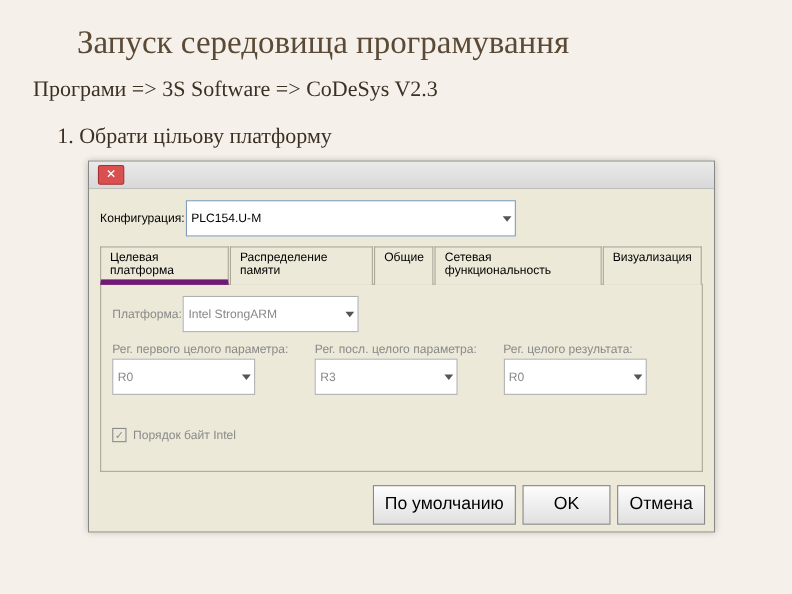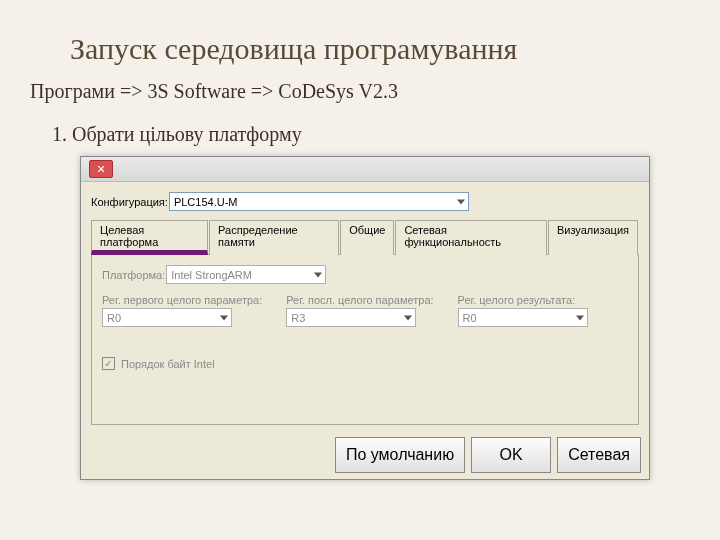--- a/index.html
+++ b/index.html
@@ -6,21 +6,21 @@
   body {
     width: 720px; height: 540px;
     background: #f5f1ea;
     font-family: Georgia, "Times New Roman", serif;
     color: #403528;
     overflow: hidden;
   }
   .slide { padding: 18px 30px 20px 30px; }
   h1 {
     font-size: 30px; font-weight: 400;
-    color: #5a4a36; margin: 14px 0 14px 40px;
+    color: #5a4a36; margin: 4px 0 14px 40px;
   }
   .path { font-size: 20px; color: #3b3024; margin-bottom: 20px; }
   ol { padding-left: 42px; }
   ol li { font-size: 20px; color: #3b3024; margin-bottom: 10px; }
   .win-wrap { margin-left: 50px; }
   .window {
     width: 570px;
     font-family: Tahoma, Arial, sans-serif;
     font-size: 11px;
     color: #000;
@@ -41,21 +41,21 @@
     background: #d85050; color: #fff;
     display: inline-flex; align-items: center; justify-content: center;
     border: 1px solid #aa3030; border-radius: 2px;
     font-size: 11px; line-height: 1;
   }
   .content { padding: 10px 10px 6px 10px; background: #ece9d8; }
   .row { display: flex; align-items: center; gap: 1px; margin-bottom: 8px; }
   .lbl { font-size: 11px; }
   .select {
     background: #fff; border: 1px solid #7f9db9;
-    height: 19px; display: inline-flex; align-items: center;
+    height: 33px; display: inline-flex; align-items: center;
     padding: 0 18px 0 4px; position: relative;
     font-size: 11px;
   }
   .select.disabled { color: #888; border-color: #b0b0b0; }
   .select::after {
     content: ""; position: absolute; right: 3px; top: 50%;
     width: 0; height: 0; transform: translateY(-50%);
     border-left: 4px solid transparent; border-right: 4px solid transparent;
     border-top: 5px solid #555;
   }
@@ -158,17 +158,17 @@
           <div class="chk">
             <span class="chkbox">✓</span>
             <span>Порядок байт Intel</span>
           </div>
         </div>
       </div>
 
       <div class="btnrow">
         <span class="btn">По умолчанию</span>
         <span class="btn">OK</span>
-        <span class="btn">Сетевая</span>
+        <span class="btn">Отмена</span>
       </div>
     </div>
   </div>
 </div>
 
 </body></html>

